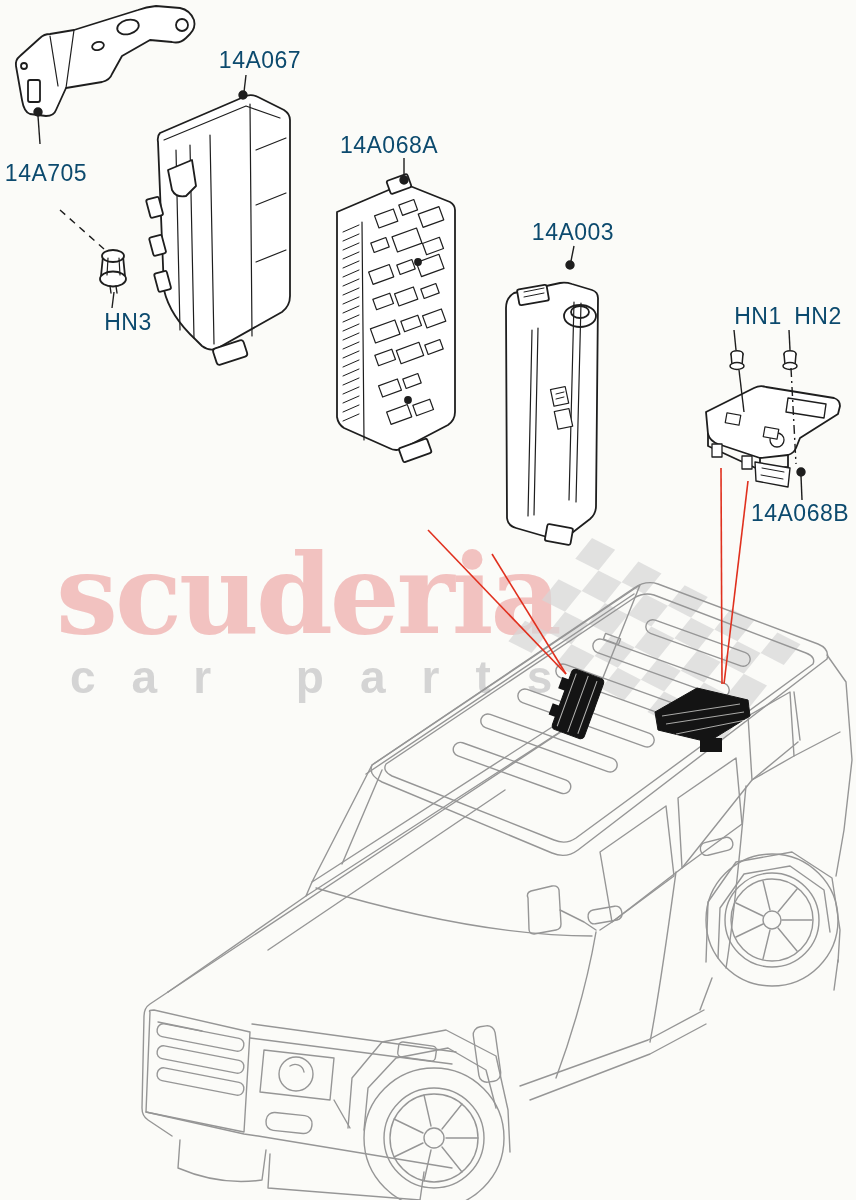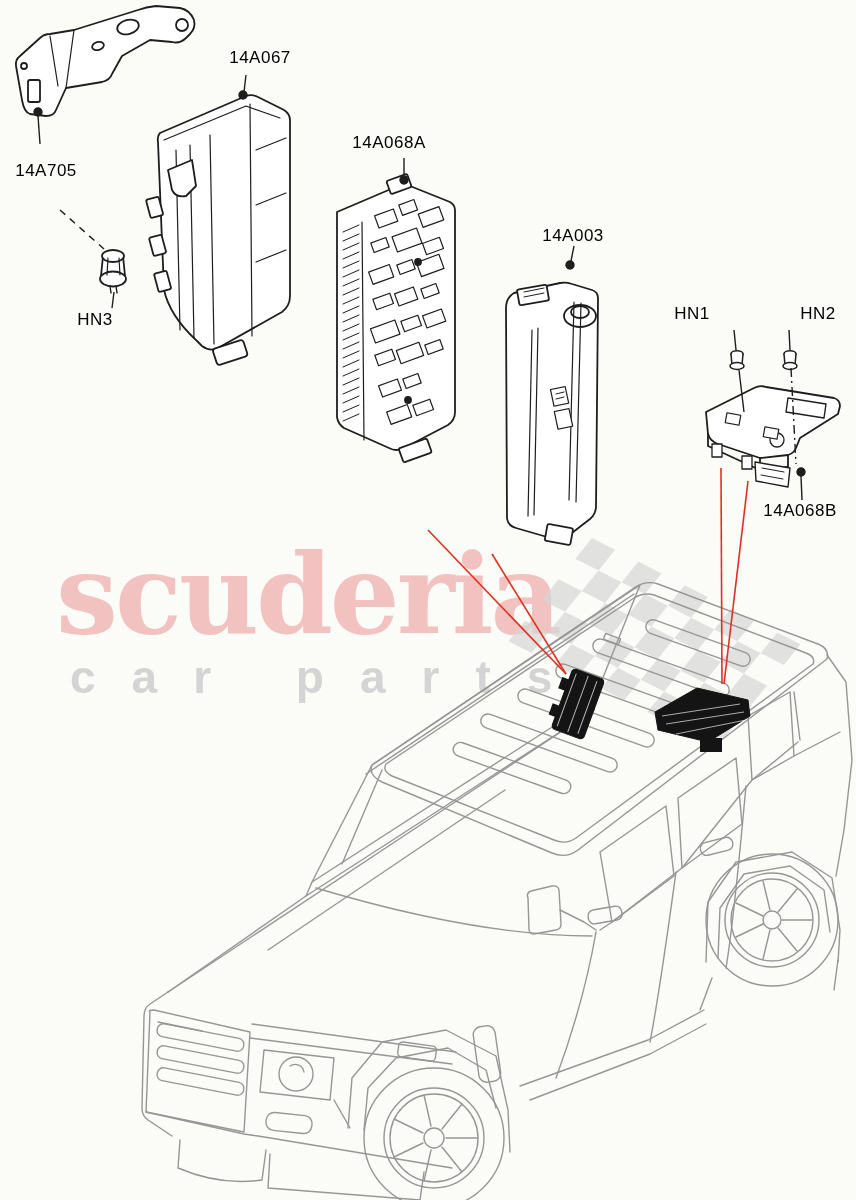--- a/index.html
+++ b/index.html
@@ -7,22 +7,22 @@
     position:relative;
     width:856px;height:1200px;
     background:#fbfbf8;
     overflow:hidden;
     font-family:"Liberation Sans", sans-serif;
   }
   #lineart{position:absolute;left:0;top:0;}
   .part-label{
     position:absolute;
     transform:translateX(-50%);
-    color:#000000;
-    font-size:17px;
+    color:#0c4a6e;
+    font-size:23px;
     line-height:1;
     white-space:nowrap;
     letter-spacing:0.5px;
   }
   .wm-brand{
     position:absolute;
     left:56px;top:540px;
     font-family:"DejaVu Serif", serif;
     font-weight:bold;
     font-size:110px;
@@ -318,19 +318,19 @@
         <path d="M739,370 L744,412" fill="none"></path>
       <path d="M789,330 L790,350" fill="none"></path>
       <path d="M791,368 L796,464" fill="none" stroke-dasharray="9,4,2,4"></path>
       <circle cx="801" cy="472" r="4"></circle>
         <path d="M801,476 L802,500" fill="none"></path>
     </g>
   </svg>
 
   <div class="part-label" style="left:46px;top:162px">14A705</div>
   <div class="part-label" style="left:260px;top:49px">14A067</div>
-  <div class="part-label" style="left:95px;top:311px">HN3</div>
+  <div class="part-label" style="left:128px;top:311px">HN3</div>
   <div class="part-label" style="left:389px;top:134px">14A068A</div>
-  <div class="part-label" style="left:573px;top:227px">14A003</div>
-  <div class="part-label" style="left:692px;top:305px">HN1</div>
+  <div class="part-label" style="left:573px;top:221px">14A003</div>
+  <div class="part-label" style="left:758px;top:305px">HN1</div>
   <div class="part-label" style="left:818px;top:305px">HN2</div>
   <div class="part-label" style="left:800px;top:502px">14A068B</div>
 </div>
 
 </body></html>

